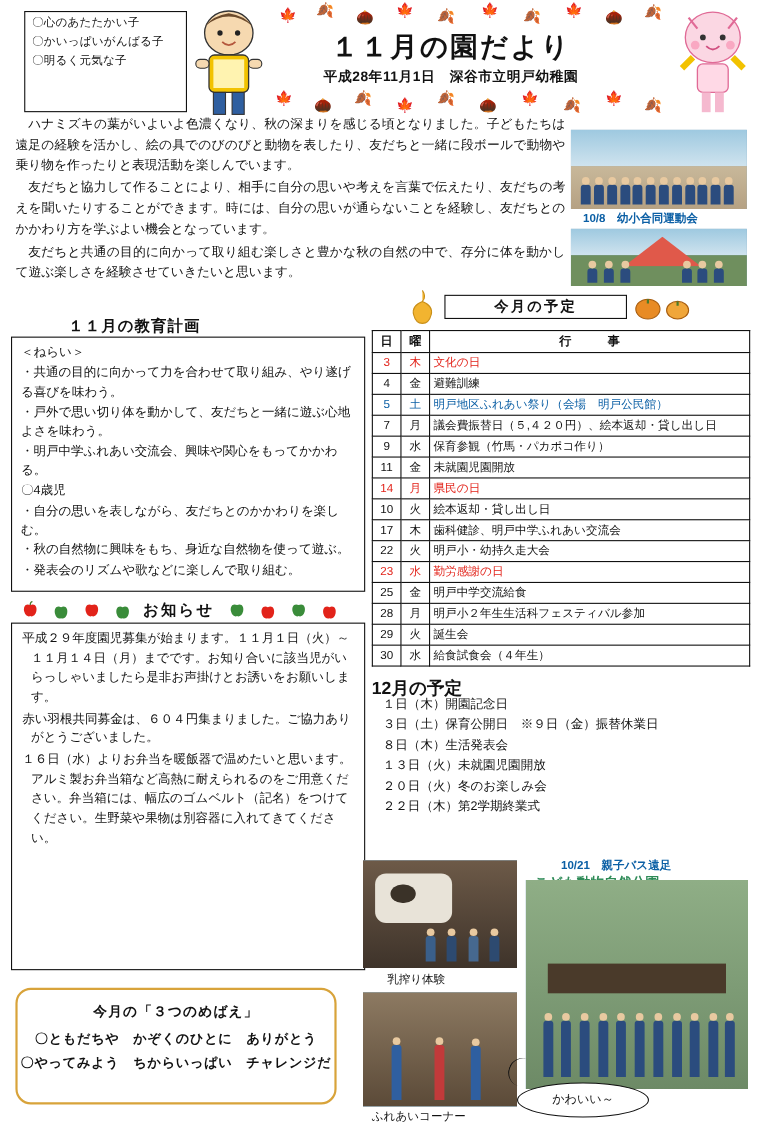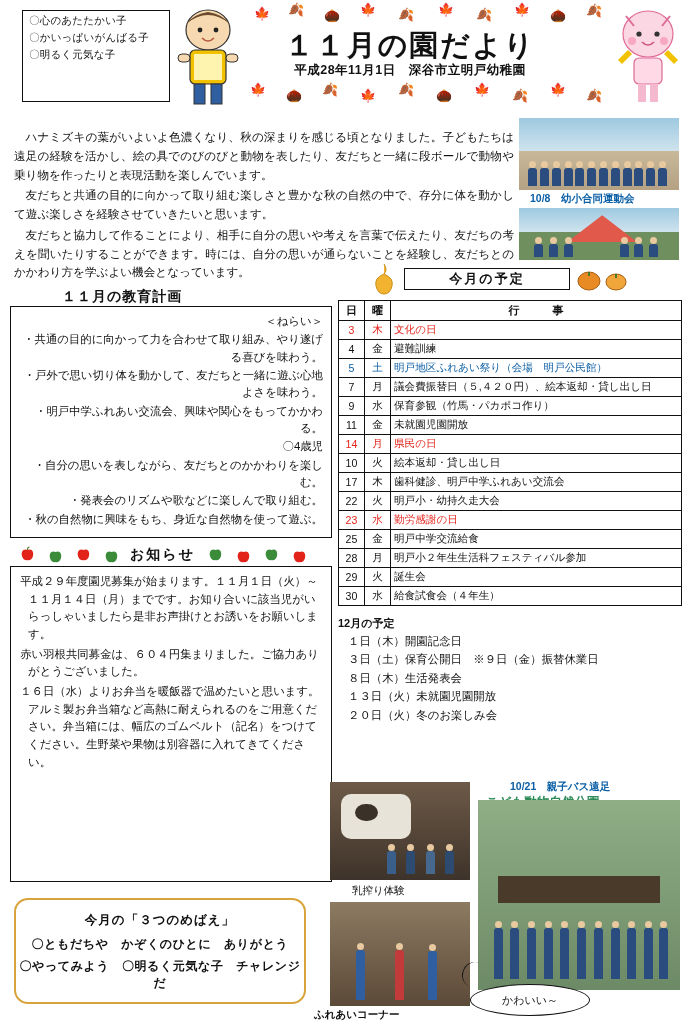--- a/index.html
+++ b/index.html
@@ -22,56 +22,56 @@
     border: 1.5px solid #111; background:#fff;
   }
   .goal-title {
     text-align: center; font-size: 11px; font-weight: bold; padding: 3px 0 2px;
     border-bottom: 1.2px solid #111; letter-spacing: 0.5px;
   }
   .goal-item { font-size: 10.5px; padding: 3px 0 0 6px; letter-spacing: .2px;}
 
   .title-main {
     position:absolute; left: 260px; top: 26px; width: 300px;
-    text-align: center; font-size: 29px; font-weight: bold; letter-spacing: 2px;
+    text-align: center; font-size: 25px; font-weight: bold; letter-spacing: 2px;
   }
   .title-sub {
     position:absolute; left: 250px; top: 62px; width: 320px;
     text-align:center; font-size: 12.5px; font-weight: bold; letter-spacing: .5px;
   }
 
   
   .kid-left { position:absolute; left:172px; top:4px; width:72px; height:104px; }
   .kid-right { position:absolute; right:6px; top:4px; width:76px; height:104px; }
 
   .leaf-band { position:absolute; left:248px; top:0px; width:360px; height:112px; }
   .leaf { position:absolute; font-size:13px; }
 
   
   .intro {
-    position:absolute; left: 14px; top: 128px; width: 500px;
+    position:absolute; left: 14px; top: 104px; width: 500px;
     font-size: 11.6px; line-height: 1.62; text-align: justify;
   }
   .intro p { margin: 0 0 2px; text-indent: 1em; }
 
   
   .photo { position:absolute; background:#7fa7bf; overflow:hidden; }
   .photo-cap { position:absolute; font-size: 10.5px; color:#0b5fa5; font-weight:bold;text-align:center; }
 
   .ph1 { left: 519px; top: 118px; width: 160px; height: 72px; }
   .ph1cap { left: 530px; top: 192px; }
   .ph2 { left: 519px; top: 208px; width: 160px; height: 52px; }
 
   
   .plan-title {
     position:absolute; left: 62px; top: 288px; font-size: 14px; font-weight:bold; letter-spacing:1px;
   }
   .plan-box {
     position:absolute; left: 10px; top: 306px; width: 322px; height: 232px;
-    border: 1px solid #111; padding: 6px 8px; font-size: 11.4px; line-height: 1.52; text-align: right;
+    border: 1px solid #111; padding: 6px 8px; font-size: 11.4px; line-height: 1.52;
   }
   .plan-box div { margin-bottom: 1px; }
 
   
   .sched-head {
     position:absolute; left: 404px; top: 268px; width: 166px; height: 22px;
     border: 1.2px solid #111; text-align:center; font-size: 13px; font-weight:bold;
     line-height: 20px; letter-spacing: 2px; background:#fff;
   }
   .gourd { position:absolute; left: 366px; top: 262px; width: 36px; height: 34px; }
@@ -88,21 +88,21 @@
   }
   .sched th { font-weight: bold; text-align:center; font-size: 11px; }
   .c-day { width: 26px; text-align:center; }
   .c-wk { width: 26px; text-align:center; }
   .c-ev { padding-left: 5px; }
   .red { color: #e2231a; }
   .blue { color: #0b5fa5; }
 
   
   .dec-title {
-    position:absolute; left: 338px; top: 616px; font-size: 11px; font-weight:bold;text-align:center;
+    position:absolute; left: 338px; top: 616px; font-size: 16px; font-weight:bold;text-align:center;
   }
   .dec-list {
     position:absolute; left: 348px; top: 632px; width: 330px;
     font-size: 11.4px; line-height: 1.62;
   }
 
   
   .osh-title {
     position:absolute; left: 130px; top: 546px; font-size: 14px; font-weight: bold; letter-spacing:2px;
   }
@@ -119,21 +119,21 @@
     border: 2px solid #d8a33a; border-radius: 14px; background:#fff;
     padding-top: 12px; text-align: center;
   }
   .promise .pl { font-size: 12.5px; font-weight:bold; letter-spacing: 1px; margin-bottom: 7px;}
   .promise .p2 { font-size: 12px; font-weight:bold; letter-spacing: .6px; margin-bottom: 5px;}
 
   
   .ph3 { left: 330px; top: 782px; width: 140px; height: 98px; }
   .ph3cap { left: 352px; top: 884px; color:#111; font-weight:normal; }
   .ph4 { left: 330px; top: 902px; width: 140px; height: 104px; }
-  .ph4cap { left: 314px; top: 1008px; color:#111; font-weight:bold; }
+  .ph4cap { left: 338px; top: 1008px; color:#111; font-weight:normal; }
   .ph5 { left: 478px; top: 800px; width: 202px; height: 190px; }
   .ph5cap1 { left: 510px; top: 780px; }
   .ph5cap2 { left: 486px; top: 794px; color:#2e8b57; font-size: 12.5px;}
 
   .bubble {
     position:absolute; left: 470px; top: 984px; width: 120px; height: 32px;
     border: 1px solid #111; border-radius: 50%; background:#fff;
     font-size: 11px; text-align:center; line-height: 30px;
   }
   .bubble-tail {
@@ -226,22 +226,22 @@
       <span class="leaf" style="left:302px;top:82px; color:#8b5a2b;">🍁</span>
       <span class="leaf" style="left:338px;top:88px; color:#d98f00;">🍂</span>
     </div>
 
     <div class="title-main">１１月の園だより</div>
     <div class="title-sub">平成28年11月1日　深谷市立明戸幼稚園</div>
   </div>
 
   <div class="intro">
     <p>ハナミズキの葉がいよいよ色濃くなり、秋の深まりを感じる頃となりました。子どもたちは遠足の経験を活かし、絵の具でのびのびと動物を表したり、友だちと一緒に段ボールで動物や乗り物を作ったりと表現活動を楽しんでいます。</p>
+    <p>友だちと協力して作ることにより、相手に自分の思いや考えを言葉で伝えたり、友だちの考えを聞いたりすることができます。時には、自分の思いが通らないことを経験し、友だちとのかかわり方を学ぶよい機会となっています。</p>
     <p>友だちと共通の目的に向かって取り組む楽しさと豊かな秋の自然の中で、存分に体を動かして遊ぶ楽しさを経験させていきたいと思います。</p>
-    <p>友だちと協力して作ることにより、相手に自分の思いや考えを言葉で伝えたり、友だちの考えを聞いたりすることができます。時には、自分の思いが通らないことを経験し、友だちとのかかわり方を学ぶよい機会となっています。</p>
   </div>
 
   <div class="photo ph1">
     <div class="sky"></div>
       <div class="ground"></div>
     <div class="kidrow">
       <i style="left:2%"></i>
         <i style="left:10%"></i>
         <i style="left:18%"></i>
         <i style="left:26%"></i>
@@ -272,22 +272,22 @@
   </div>
 
   <div class="plan-title">１１月の教育計画</div>
   <div class="plan-box">
     <div>＜ねらい＞</div>
     <div>・共通の目的に向かって力を合わせて取り組み、やり遂げる喜びを味わう。</div>
     <div>・戸外で思い切り体を動かして、友だちと一緒に遊ぶ心地よさを味わう。</div>
     <div>・明戸中学ふれあい交流会、興味や関心をもってかかわる。</div>
     <div>〇4歳児</div>
     <div>・自分の思いを表しながら、友だちとのかかわりを楽しむ。</div>
+    <div>・秋の自然物に興味をもち、身近な自然物を使って遊ぶ。</div>
     <div>・発表会のリズムや歌などに楽しんで取り組む。</div>
-    <div>・秋の自然物に興味をもち、身近な自然物を使って遊ぶ。</div>
   </div>
 
   <svg class="gourd" viewBox="0 0 36 34">
     <path d="M18 2 q4 6 0 10 q-10 4 -8 12 q2 8 8 8 q6 0 8 -8 q2 -8 -8 -12" fill="#f2b430" stroke="#c98f18" stroke-width="1"></path>
   </svg>
   <div class="sched-head">今月の予定</div>
   <svg class="pump1" viewBox="0 0 26 26">
     <ellipse cx="13" cy="15" rx="11" ry="9" fill="#e88b24" stroke="#a85e10" stroke-width="1"></ellipse>
     <path d="M13 6 v4" stroke="#4a7a2a" stroke-width="2"></path>
   </svg>
@@ -383,20 +383,21 @@
     </tbody>
   </table>
 
   <div class="dec-title">12月の予定</div>
   <div class="dec-list">
     <div>１日（木）開園記念日</div>
     <div>３日（土）保育公開日　※９日（金）振替休業日</div>
     <div>８日（木）生活発表会</div>
     <div>１３日（火）未就園児園開放</div>
     <div>２０日（火）冬のお楽しみ会</div>
+    <div>２２日（木）第2学期終業式</div>
   </div>
 
   <svg class="apple" style="left:20px; top:546px;" viewBox="0 0 15 16">
     <path d="M7.5 4 C3 2 1 6 2 10 c1 4 4 5 5.5 4 C9 15 12 14 13 10 C14 6 12 2 7.5 4Z" fill="#e2231a"></path>
     <path d="M7.5 4 q0 -3 2 -3" stroke="#4a7a2a" stroke-width="1.2" fill="none"></path>
   </svg>
   <svg class="apple" style="left:48px; top:548px;" viewBox="0 0 15 16">
     <path d="M7.5 4 C3 2 1 6 2 10 c1 4 4 5 5.5 4 C9 15 12 14 13 10 C14 6 12 2 7.5 4Z" fill="#3a8c3a"></path>
   </svg>
   <svg class="apple" style="left:76px; top:546px;" viewBox="0 0 15 16">
@@ -421,21 +422,21 @@
 
   <div class="osh-box">
     <p>平成２９年度園児募集が始まります。１１月１日（火）～１１月１４日（月）までです。お知り合いに該当児がいらっしゃいましたら是非お声掛けとお誘いをお願いします。</p>
     <p>赤い羽根共同募金は、６０４円集まりました。ご協力ありがとうございました。</p>
     <p>１６日（水）よりお弁当を暖飯器で温めたいと思います。アルミ製お弁当箱など高熱に耐えられるのをご用意ください。弁当箱には、幅広のゴムベルト（記名）をつけてください。生野菜や果物は別容器に入れてきてください。</p>
   </div>
 
   <div class="promise">
     <div class="pl">今月の「３つのめばえ」</div>
     <div class="p2">〇ともだちや　かぞくのひとに　ありがとう</div>
-    <div class="p2">〇やってみよう　〇明るく元気な子　チャレンジだ</div>
+    <div class="p2">〇やってみよう　ちからいっぱい　チャレンジだ</div>
   </div>
 
   <div class="photo ph3">
     <div class="barn"></div>
     <div class="cow"></div>
       <div class="cowspot"></div>
     <div class="kidrow">
       <i style="left:40%;background:#3a5f8a"></i>
         <i style="left:55%;background:#2d4a70"></i>
       <i style="left:70%;background:#46688f"></i>

